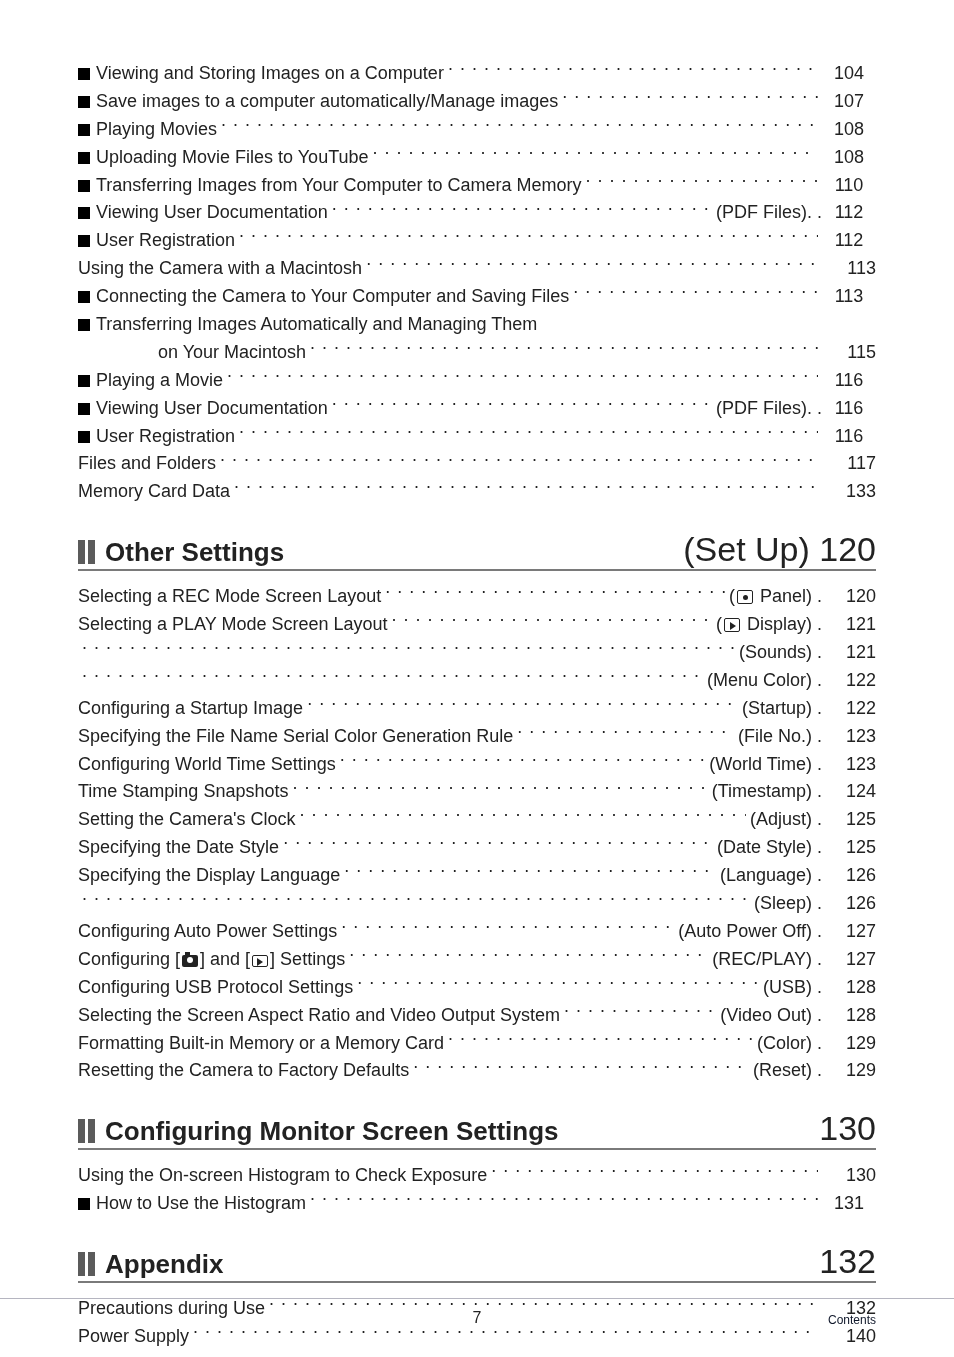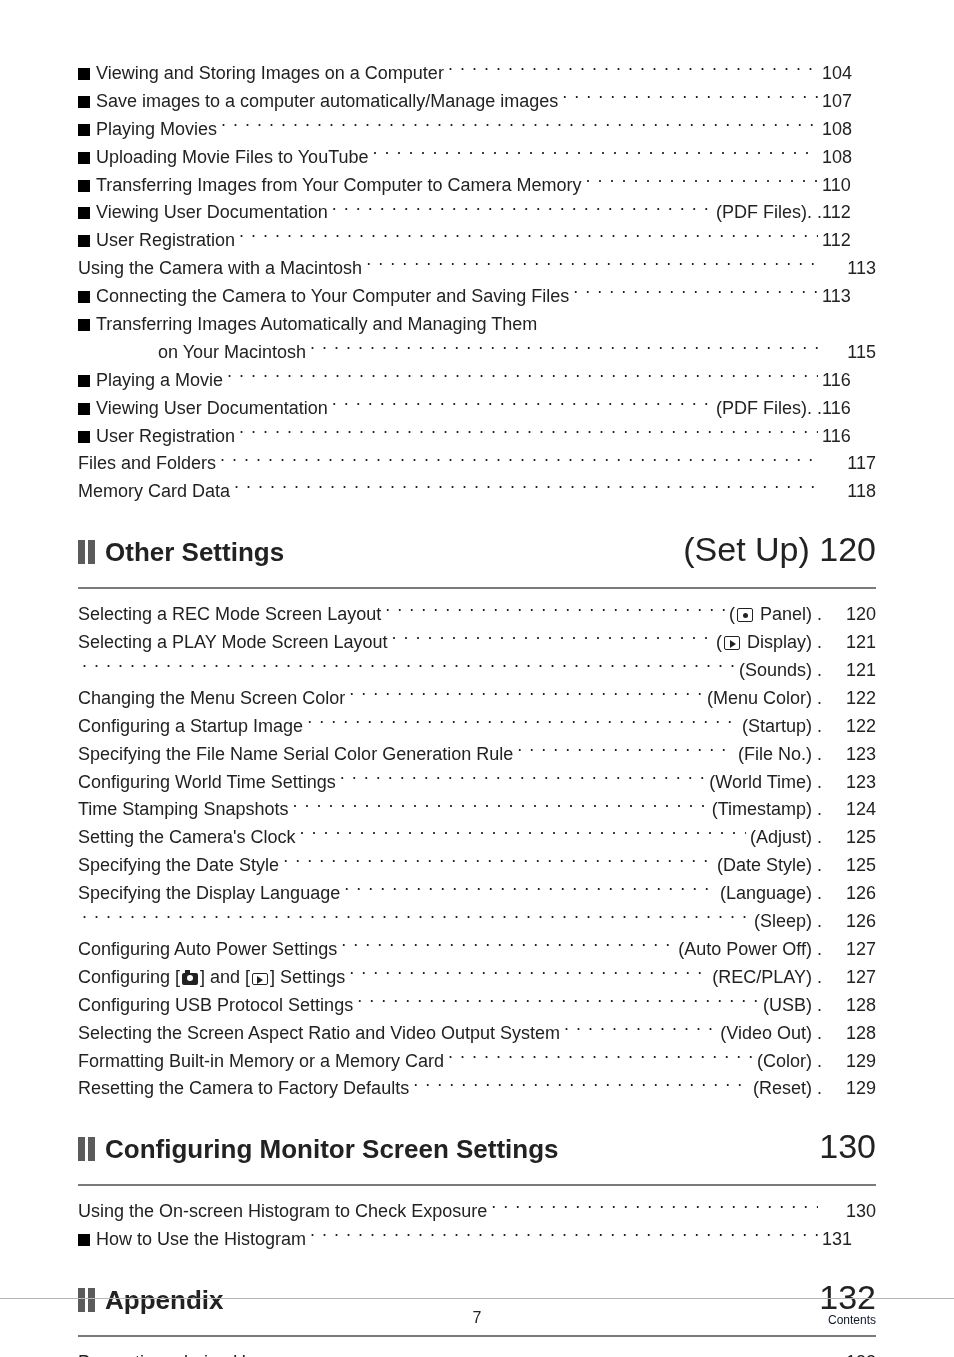--- a/index.html
+++ b/index.html
@@ -39,41 +39,41 @@
     margin: 0 4px;
   }
   .toc-line .dots::after {
     content: ". . . . . . . . . . . . . . . . . . . . . . . . . . . . . . . . . . . . . . . . . . . . . . . . . . . . . . . . . . . . . . . . . . . . . . . . . . . . . . . . . . . . . . . . . . . . . . . . . . . . . . . . . . . . . . . . . . . . . . . . . . . . . . . . . .";
     position: absolute;
     left: 0;
     right: 0;
     bottom: 0;
     letter-spacing: 1px;
   }
-  .toc-line .page { flex: 0 0 auto; width: 42px; text-align: left; }
+  .toc-line .page { flex: 0 0 auto; width: 42px; text-align: center; }
   .toc-line .page.wide { width: 54px; }
 
   .nobullet-line { display:flex; align-items:baseline; white-space:nowrap; line-height:1.55; font-size:18px; }
   .nobullet-line .label { flex:0 0 auto; }
   .nobullet-line .dots { flex:1 1 auto; overflow:hidden; position:relative; height:1em; margin:0 4px; }
   .nobullet-line .dots::after {
     content: ". . . . . . . . . . . . . . . . . . . . . . . . . . . . . . . . . . . . . . . . . . . . . . . . . . . . . . . . . . . . . . . . . . . . . . . . . . . . . . . . . . . . . . . . . . . . . . . . . . . . . . . . . . . . . . . . . . . . . . . . . . . . . . . .";
     position:absolute; left:0; right:0; bottom:0; letter-spacing:1px;
   }
   .nobullet-line .page { flex:0 0 auto; width:42px; text-align:right; }
   .nobullet-line .page.wide { width:54px; }
   .nobullet-line .suffix { flex:0 0 auto; }
 
   .section-header {
     display: flex;
     align-items: baseline;
     border-bottom: 2px solid #7a7a7a;
     margin-top: 24px;
     margin-bottom: 12px;
-    padding-bottom: 18px;
+    padding-bottom: 0;
   }
   .section-header .bars {
     display: inline-flex;
     gap: 3px;
     margin-right: 10px;
     position: relative;
     top: 3px;
   }
   .section-header .bars span {
     display:inline-block; width:7px; height:24px; background:#5b5b5b;
@@ -209,21 +209,21 @@
       <span class="page wide">116</span>
     </div>
     <div class="nobullet-line">
       <span class="label">Files and Folders</span>
       <span class="dots"></span>
       <span class="page wide">117</span>
     </div>
     <div class="nobullet-line">
       <span class="label">Memory Card Data</span>
       <span class="dots"></span>
-      <span class="page wide">118</span>
+      <span class="page wide">133</span>
     </div>
   </div>
 
 <div class="section-header">
   <span class="bars">
       <span></span>
       <span></span>
     </span>
   <span class="title">Other Settings</span>
   <span class="meta">(Set Up)  120</span>
@@ -241,21 +241,20 @@
       <span class="dots"></span>
       <span class="suffix"> (<span class="icon-box tri"></span> Display) .</span>
       <span class="page wide">121</span>
     </div>
     <div class="nobullet-line">
       <span class="dots"></span>
       <span class="suffix"> (Sounds) .</span>
       <span class="page wide">121</span>
     </div>
     <div class="nobullet-line">
-      <span class="label">Changing the Menu Screen Color </span>
       <span class="dots"></span>
       <span class="suffix"> (Menu Color) .</span>
       <span class="page wide">122</span>
     </div>
     <div class="nobullet-line">
       <span class="label">Configuring a Startup Image </span>
       <span class="dots"></span>
       <span class="suffix"> (Startup) .</span>
       <span class="page wide">122</span>
     </div>

